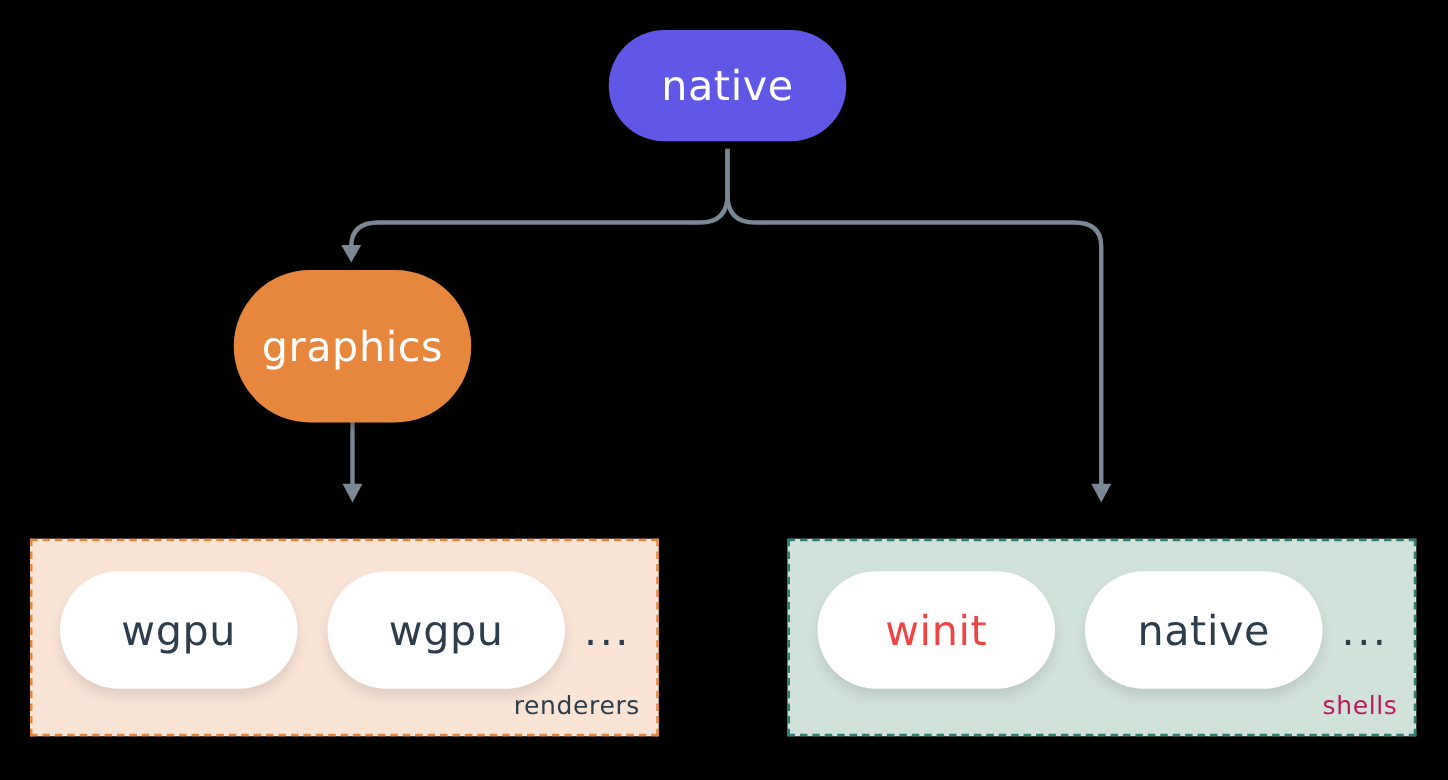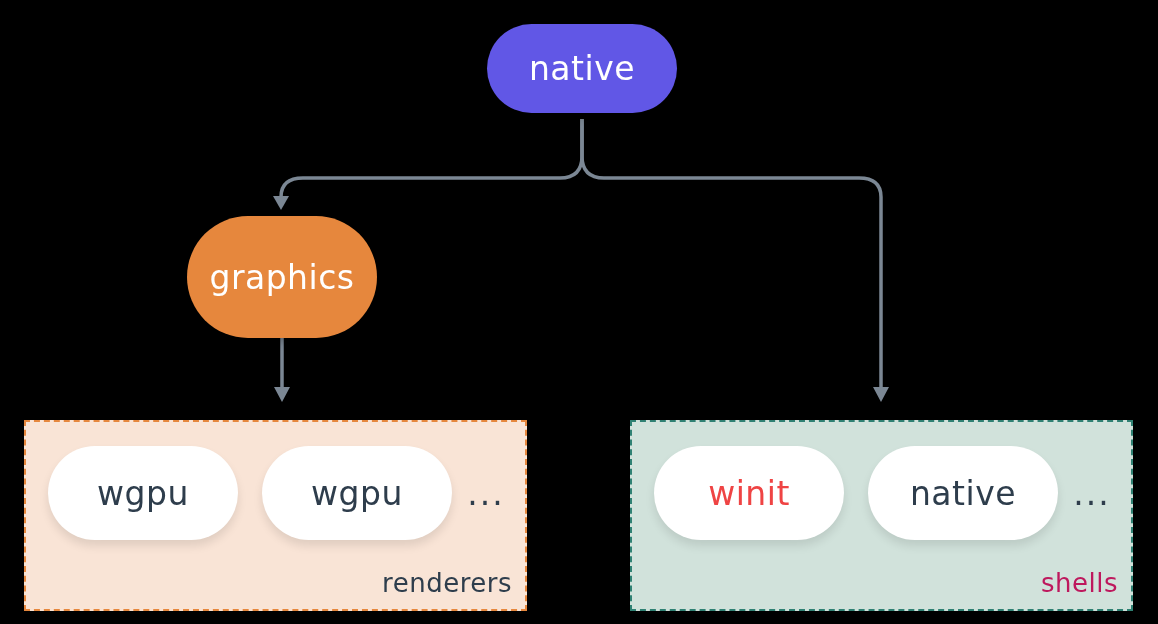--- a/index.html
+++ b/index.html
@@ -26,23 +26,23 @@
   }
   .node {
     width: 190px;
     height: 122px;
     box-shadow: 0 4px 8px rgba(0,0,0,0.25);
   }
   .node-native   { left: 487px; top: 24px; height: 89px; }
   .node-graphics { left: 187px; top: 216px; }
   .group {
     position: absolute;
-    top: 420px;
+    top: 431px;
     width: 503px;
-    height: 191px;
+    height: 158px;
     box-sizing: border-box;
     border: 2px dashed;
     padding-left: 28px;
   }
   .group-renderers { left: 24px; }
   .group-shells    { left: 630px; }
   .item {
     width: 190px;
     height: 94px;
     top: 24px;
@@ -59,21 +59,21 @@
     display: flex;
     align-items: center;
     justify-content: center;
     font-size: 33px;
     letter-spacing: 2px;
   }
   .group-label {
     position: absolute;
     right: 13px;
     bottom: 11px;
-    font-size: 26px;
+    font-size: 20px;
     letter-spacing: 0.5px;
   }
 </style>
 </head>
 <body>
 
 <div class="canvas" style="background-color: rgb(0, 0, 0);">
 
   <svg class="connectors" width="1158" height="624" viewBox="0 0 1158 624">
     <path d="M582 119 V156 Q582 178 560 178 H303 Q281 178 281 197" fill="none" stroke-width="3.5" stroke-linejoin="round" stroke="#7B8794"></path>

